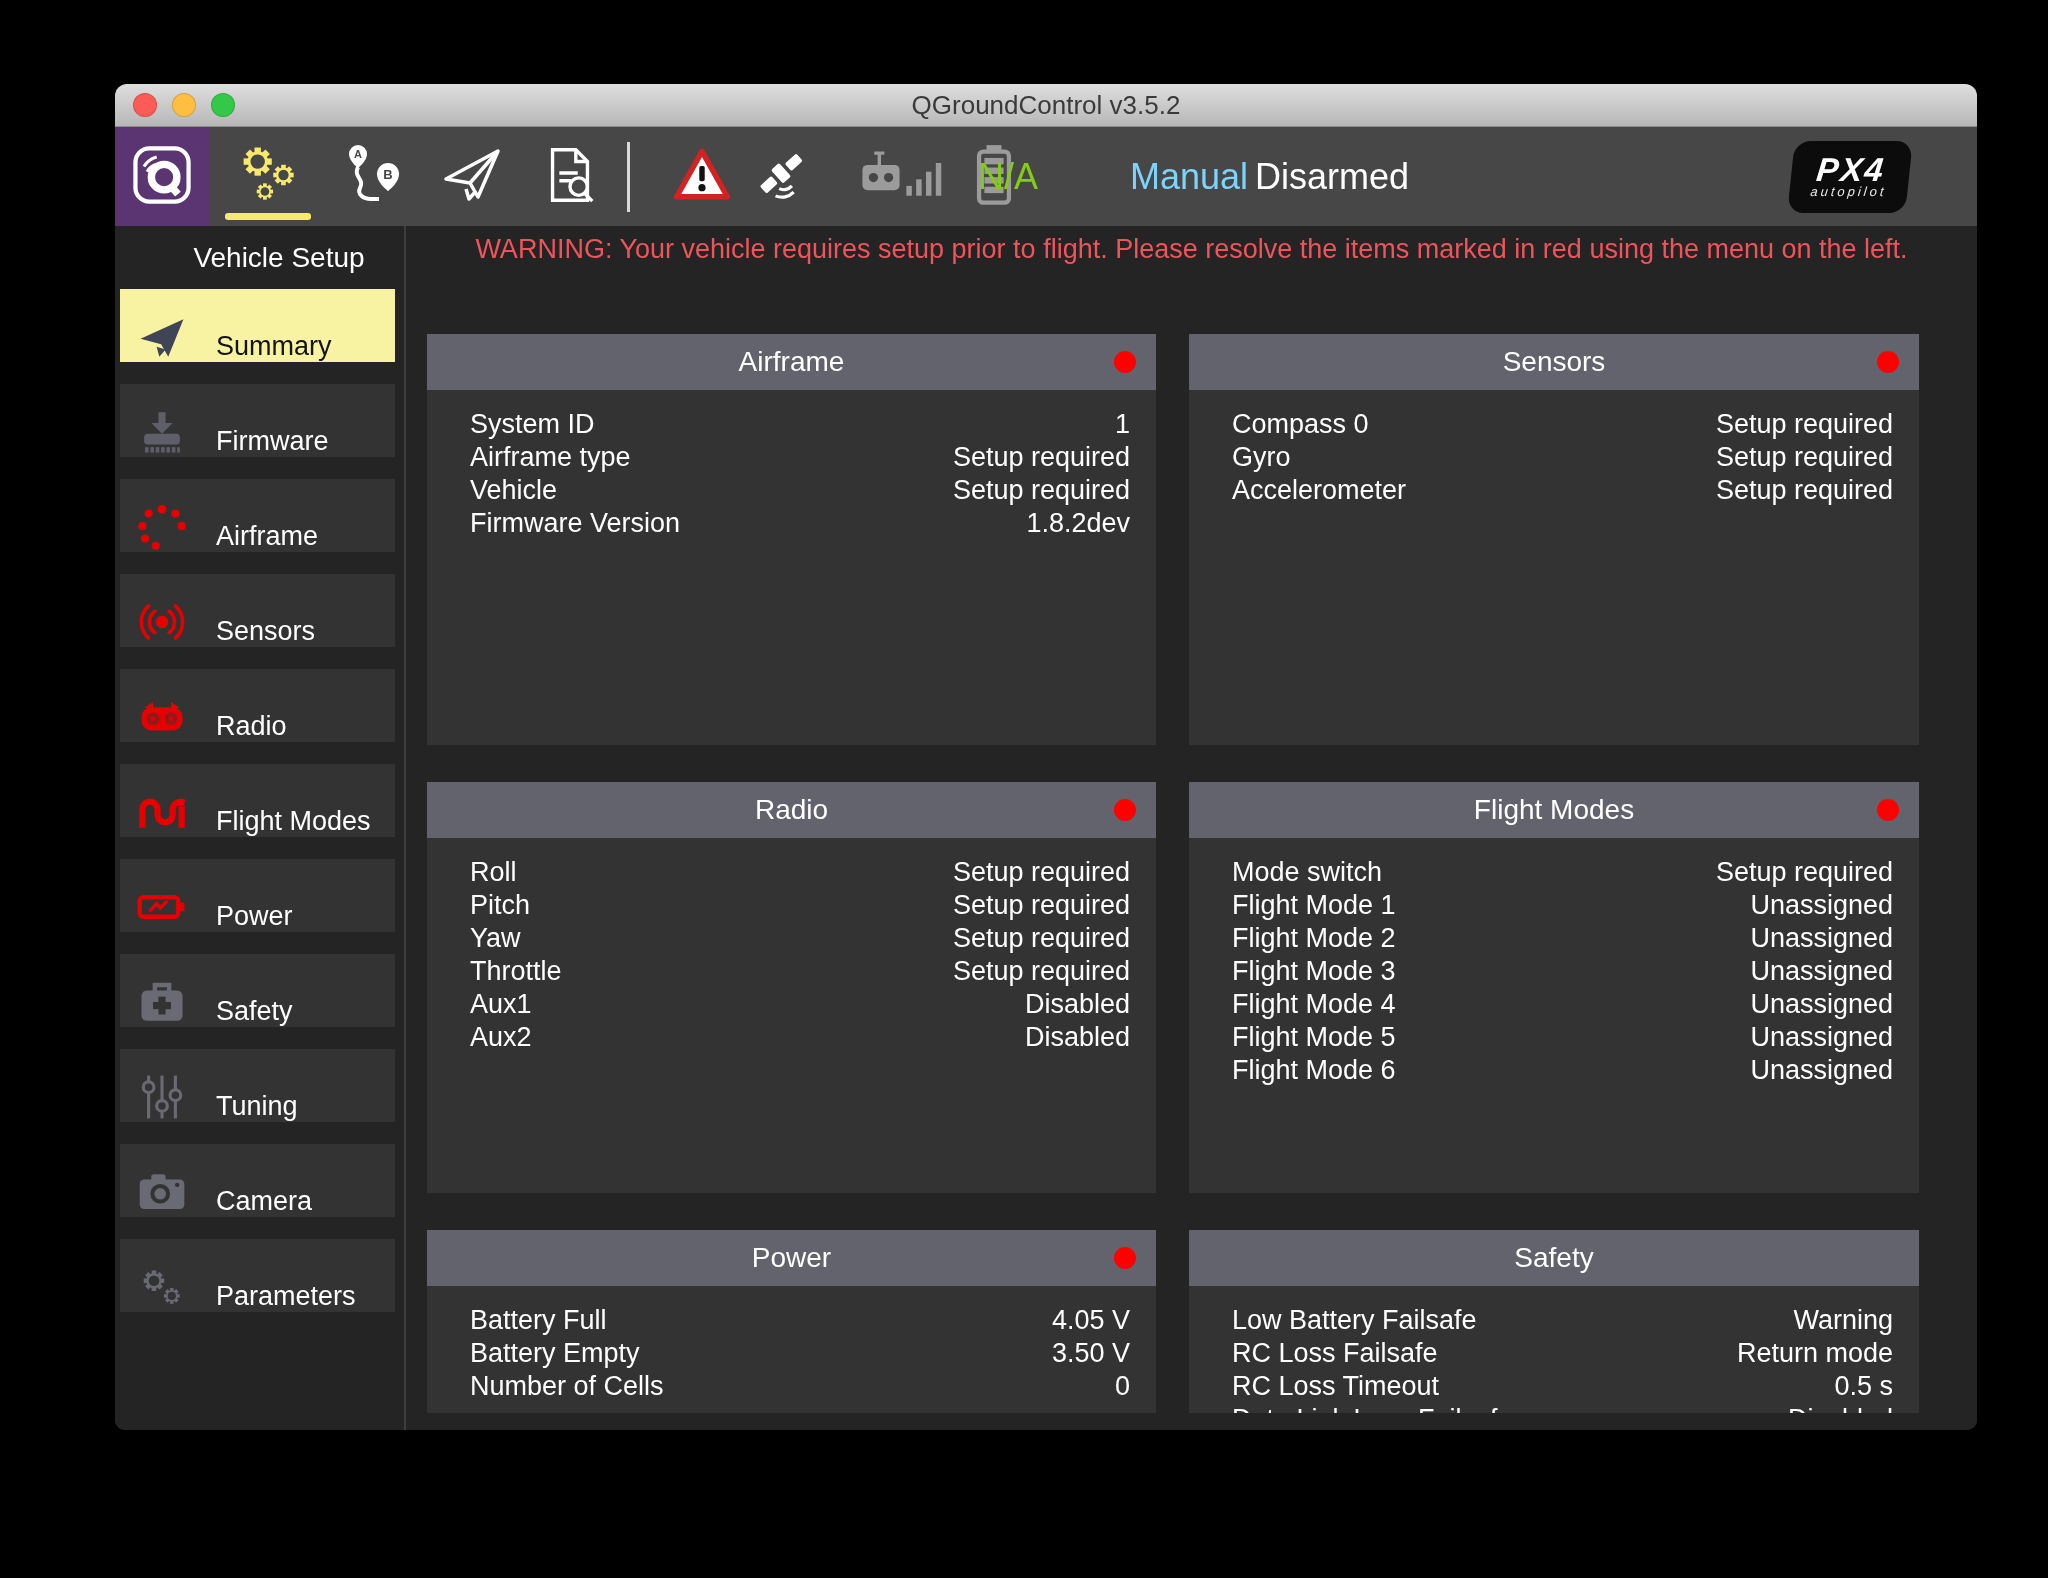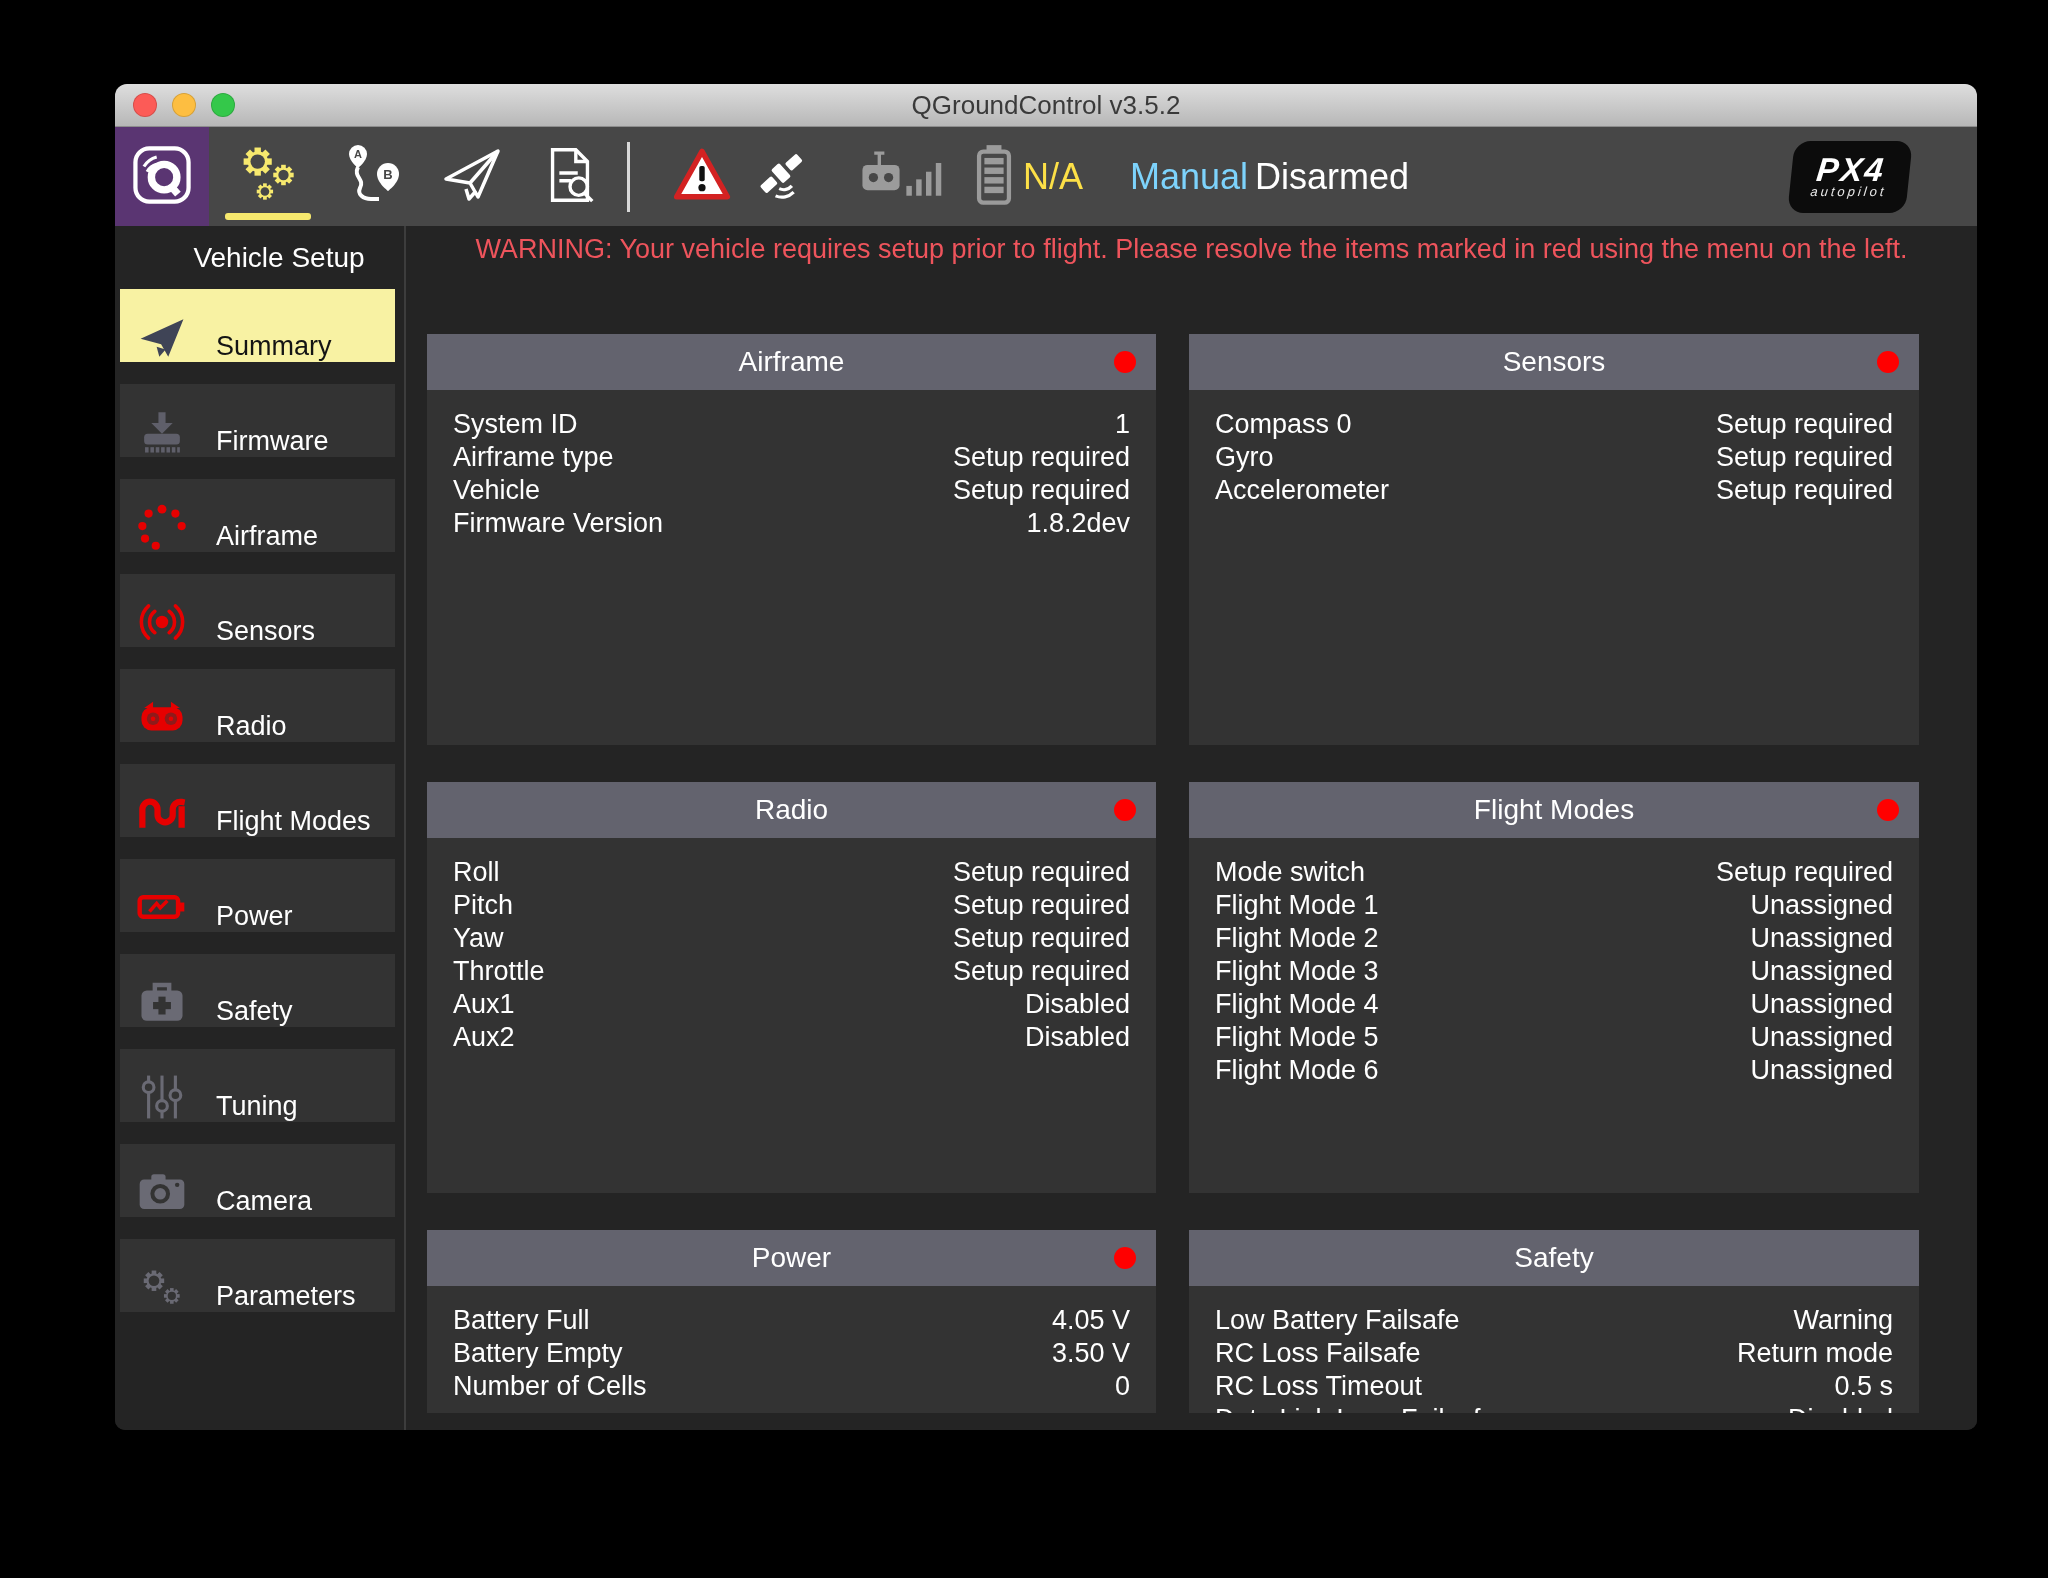--- a/index.html
+++ b/index.html
@@ -34,21 +34,21 @@
   .tab.analyze{left:410px;}
   .tab-underline{position:absolute;bottom:7px;left:2px;width:86px;height:7px;border-radius:3px;background:#f7e96e;}
   .tdivider{position:absolute;left:512px;top:15px;width:3px;height:70px;background:#d8d8d8;}
   .ind{width:84px;}
   .ind.warn{left:545px;}
   .ind.gps{left:624px;}
   .ind.rc{left:728px;width:76px;}
   .ind.sig{left:786px;width:50px;}
   .ind.batt{left:850px;width:58px;}
   .tb-text{font-size:36px;line-height:100px;position:absolute;top:0;}
-  .na{left:908px;color:#fde047;}
+  .na{left:863px;color:#84cc16;}
   .mode{left:995px;color:#7dd3fc;margin-left:20px;}
   .armed{left:1140px;color:#fff;}
   .px4{
     position:absolute;left:1676px;top:14px;width:118px;height:72px;background:#0c0c0c;
     border-radius:16px;transform:skewX(-6deg);
     display:flex;flex-direction:column;align-items:center;justify-content:center;color:#fff;
   }
   .px4 .l1{font-size:33px;font-weight:bold;font-style:italic;letter-spacing:2px;line-height:30px;}
   .px4 .l2{font-size:13px;font-style:italic;letter-spacing:3px;line-height:14px;color:#e8e8e8;}
   
@@ -71,21 +71,21 @@
   .panel{position:absolute;background:#333;overflow:hidden;}
   #p0{left:21px;top:108px;width:729px;height:411px;}
   #p1{left:783px;top:108px;width:730px;height:411px;}
   #p2{left:21px;top:556px;width:729px;height:411px;}
   #p3{left:783px;top:556px;width:730px;height:411px;}
   #p4{left:21px;top:1004px;width:729px;height:183px;}
   #p5{left:783px;top:1004px;width:730px;height:183px;}
   .phead{height:56px;background:#63636e;position:relative;display:flex;align-items:center;justify-content:center;}
   .ptitle{color:#fff;font-size:28px;}
   .pdot{position:absolute;right:20px;top:17px;width:22px;height:22px;border-radius:50%;background:#f00;}
-  .pbody{padding:18px 26px 0 26px;}
+  .pbody{padding:18px 26px 0 43px;}
   .prow{display:flex;justify-content:space-between;font-size:27px;line-height:33px;color:#fff;}
   .prow .plabel{white-space:nowrap;}
   .prow .pvalue{white-space:nowrap;text-align:right;}
 </style>
 </head>
 <body>
 
 <svg width="0" height="0" style="position:absolute" aria-hidden="true">
   <defs>
     <g id="gear">

